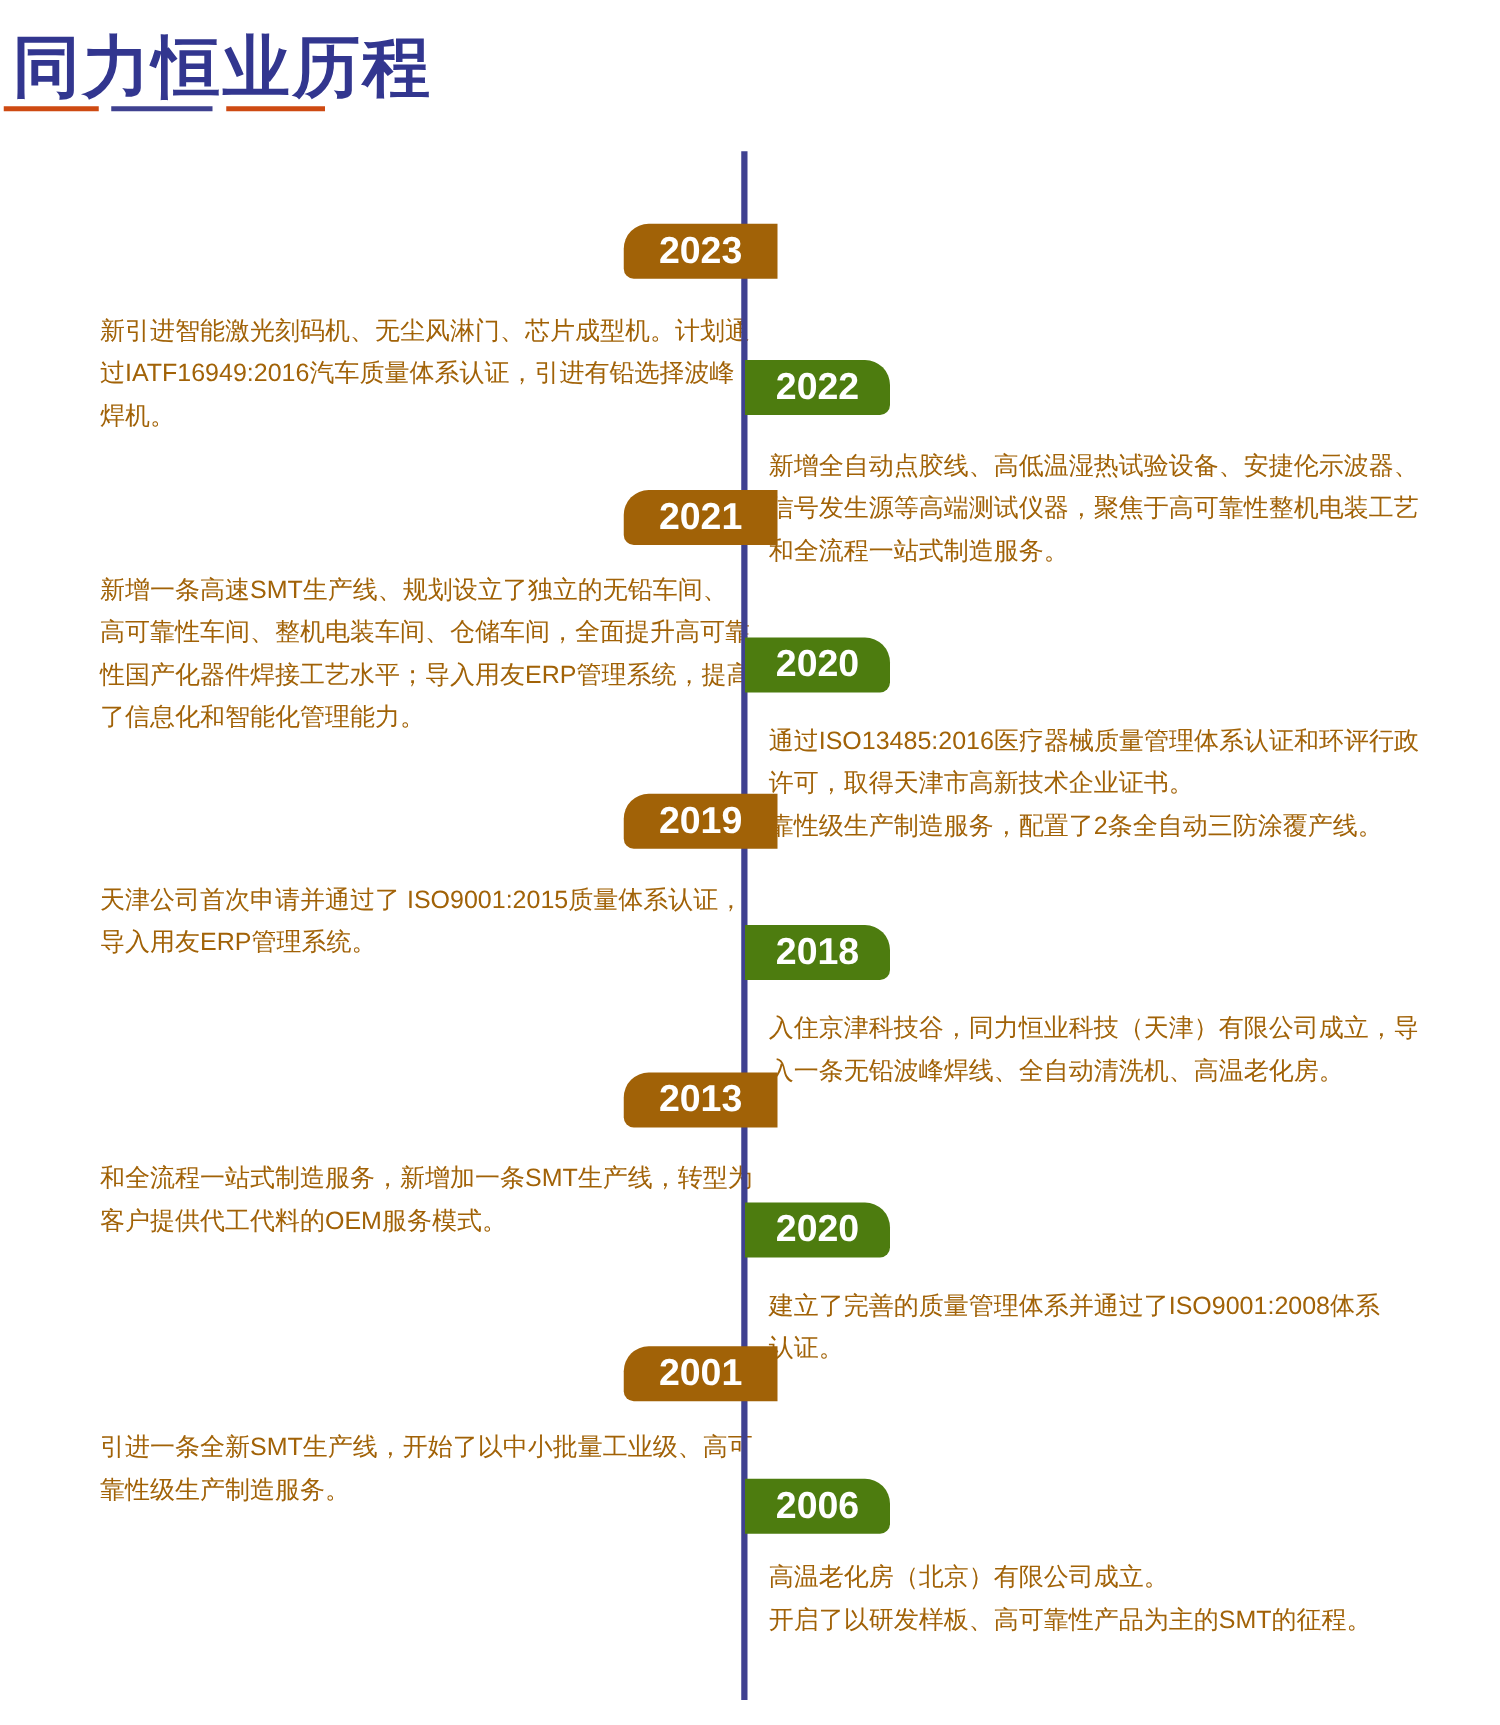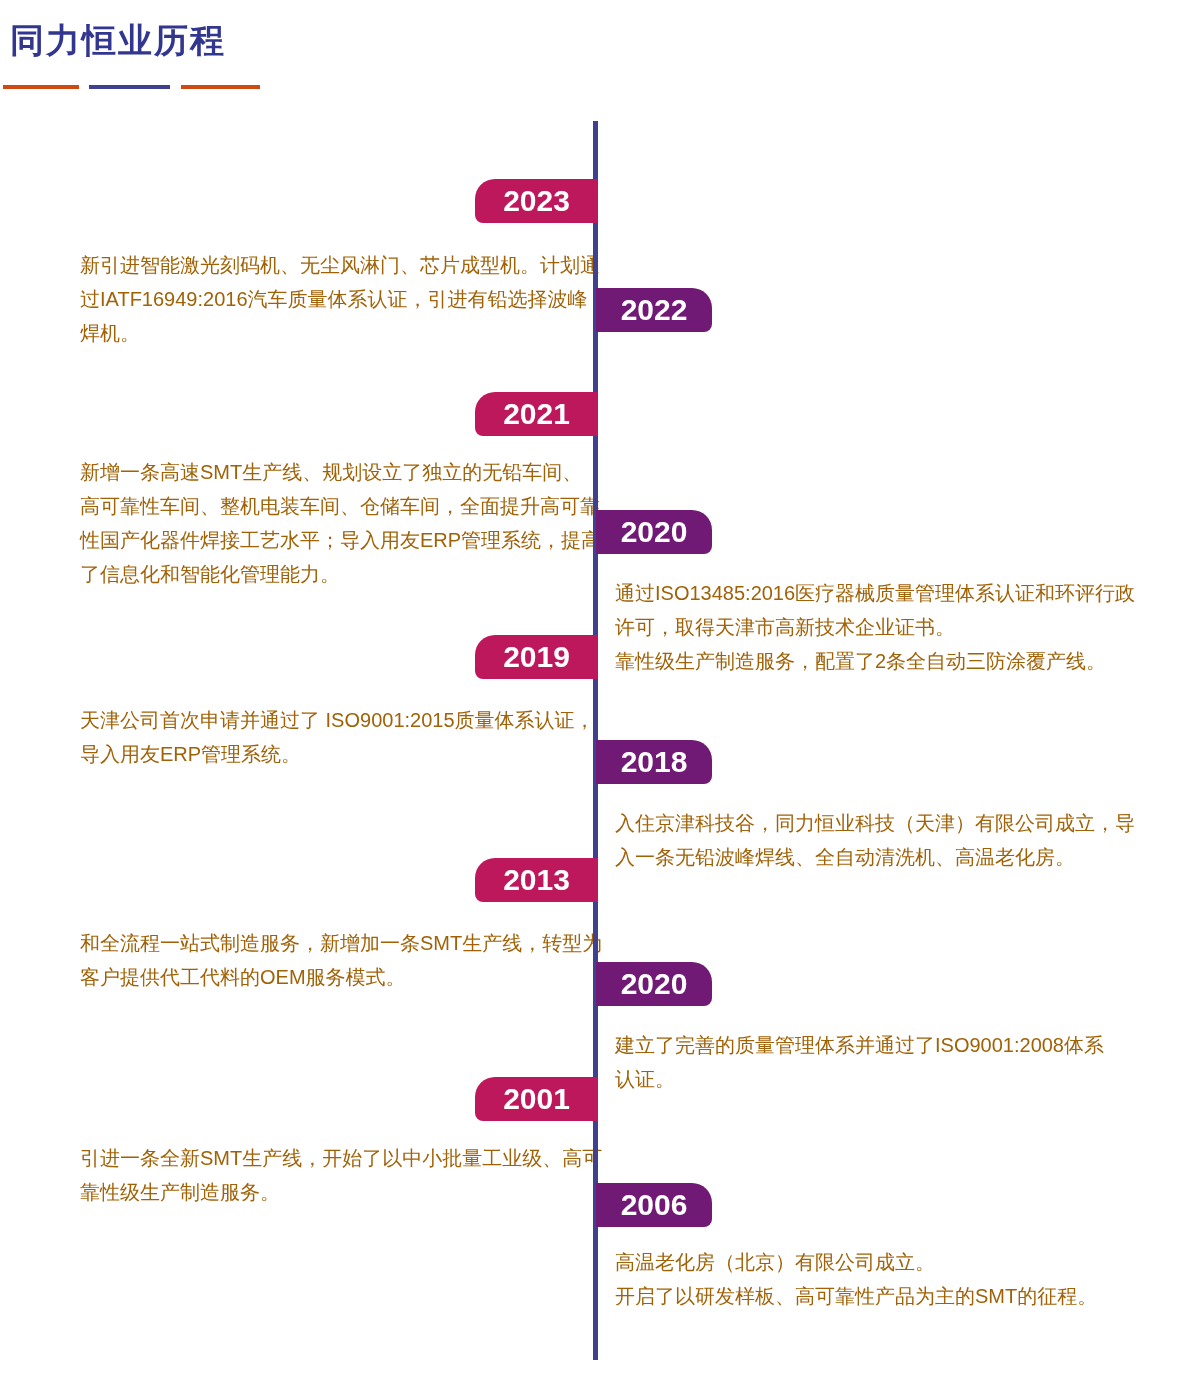--- a/index.html
+++ b/index.html
@@ -3,37 +3,37 @@
 <meta charset="utf-8">
 <style>
   html,body { margin:0; padding:0; background:#ffffff; }
   .canvas {
     position:relative; width:1200px; height:1380px; background:#ffffff;
     overflow:hidden;
     font-family:"Liberation Sans","DejaVu Sans",sans-serif;
   }
   .page-title {
     position:absolute; left:10px; top:18px;
-    font-size:34px; font-weight:bold; color:#32368F; letter-spacing:2px;
+    font-size:54px; font-weight:bold; color:#32368F; letter-spacing:2px;
   }
   .dash { position:absolute; top:85px; height:4px; }
   .dash.d1 { left:3px;   width:76px; background:#CE4A12; }
   .dash.d2 { left:89px;  width:81px; background:#3F4190; }
   .dash.d3 { left:181px; width:79px; background:#CE4A12; }
   .timeline-line {
     position:absolute; left:593px; top:121px; width:5px; height:1239px;
     background:#3F4190; z-index:1;
   }
   .badge {
     position:absolute; height:44px; z-index:2; color:#ffffff;
     font-weight:bold; font-size:30px;
     display:flex; align-items:center; justify-content:center;
   }
-  .badge.left  { left:475px; width:123px; background:#be185d; border-radius:20px 0 0 8px; }
-  .badge.right { left:596px; width:116px; background:#701a75; border-radius:0 20px 8px 0; }
+  .badge.left  { left:499px; width:123px; background:#a16207; border-radius:20px 0 0 8px; }
+  .badge.right { left:596px; width:116px; background:#4d7c0f; border-radius:0 20px 8px 0; }
   .desc {
     position:absolute; width:560px;
     font-size:20px; line-height:34px; color:#a16207;
     white-space:pre-line;
   }
   .desc.left  { left:80px; }
   .desc.right { left:615px; }
 </style>
 </head>
 <body>
@@ -46,20 +46,23 @@
   <div class="dash d3"></div>
 
   <div class="timeline-line"></div>
 
   <div class="badge left" style="top:179px">2023</div>
   <div class="desc left" style="top:248px">新引进智能激光刻码机、无尘风淋门、芯片成型机。计划通
 过IATF16949:2016汽车质量体系认证，引进有铅选择波峰
 焊机。</div>
 
   <div class="badge right" style="top:288px">2022</div>
+  <div class="desc right" style="top:356px">新增全自动点胶线、高低温湿热试验设备、安捷伦示波器、
+信号发生源等高端测试仪器，聚焦于高可靠性整机电装工艺
+和全流程一站式制造服务。</div>
 
   <div class="badge left" style="top:392px">2021</div>
   <div class="desc left" style="top:455px">新增一条高速SMT生产线、规划设立了独立的无铅车间、
 高可靠性车间、整机电装车间、仓储车间，全面提升高可靠
 性国产化器件焊接工艺水平；导入用友ERP管理系统，提高
 了信息化和智能化管理能力。</div>
 
   <div class="badge right" style="top:510px">2020</div>
   <div class="desc right" style="top:576px">通过ISO13485:2016医疗器械质量管理体系认证和环评行政
 许可，取得天津市高新技术企业证书。

